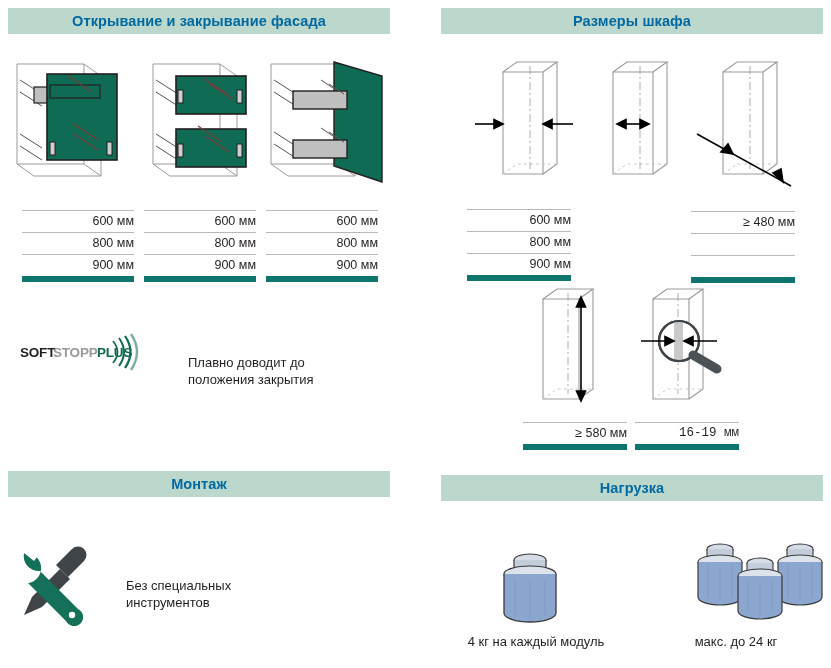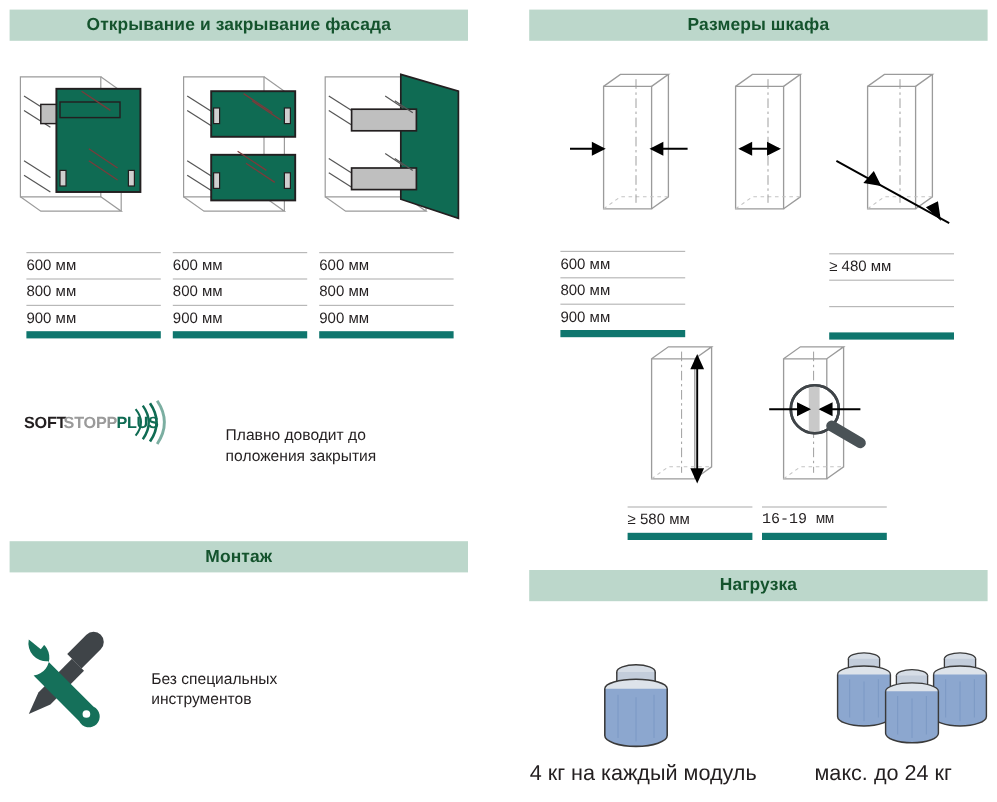--- a/index.html
+++ b/index.html
@@ -16,48 +16,48 @@
     overflow: hidden;
   }
   .panel { position: absolute; }
   .panel-header {
     background: #bcd7cb;
     height: 26px;
     line-height: 26px;
     text-align: center;
     font-size: 14.5px;
     font-weight: bold;
-    color: #14532d;
+    color: #0369a1;
     letter-spacing: .1px;
   }
   .panel-body { position: relative; }
 
   
   .mtable { position: absolute; }
   .mtable .mrow {
     border-top: 1px solid #b8b8b8;
     font-size: 12.5px;
-    text-align: left;
+    text-align: right;
     line-height: 21px;
     height: 21px;
     color: #231f20;
   }
   .mtable .mrow:last-child { border-bottom: 6px solid #0f766e; }
   .mtable .mrow.blank { color: transparent; }
 
   
   .caption {
     position: absolute;
     font-size: 13px;
     line-height: 17px;
     color: #231f20;
   }
   .centered-cap {
     position: absolute;
-    font-size: 18px;
+    font-size: 13px;
     color: #231f20;
     text-align: center;
   }
 
   
   .logo-wrap { position: absolute; }
   .logo-text { font-size: 13.5px; font-weight: bold; letter-spacing: -0.2px; }
   .lt-soft { fill: #231f20; }
   .lt-stopp { fill: #9a9a9a; }
   .lt-plus { fill: #0f6b53; }
@@ -295,21 +295,21 @@
     <div class="mtable" style="left:82px; top:388px; width:104px;">
       <div class="mrow">≥ 580 мм</div>
     </div>
     <div class="mtable" style="left:194px; top:388px; width:104px;font-family:Liberation Mono, monospace;">
       <div class="mrow">16-19 мм</div>
     </div>
 
   </div>
 </div>
 
-<div class="panel" style="left:8px; top:451px; width:382px;">
+<div class="panel" style="left:8px; top:471px; width:382px;">
   <div class="panel-header">Монтаж</div>
 
   <div class="panel-body" style="height:160px;">
     <svg width="100" height="95" style="position:absolute; left:6px; top:38px;">
       <g>
         <path d="M42,30 L58,14 A8,8 0 0 1 70,26 L54,42 Z" fill="#3f4448"></path>
         <path d="M46,34 L18,62 L10,80 L28,72 L56,44 Z" fill="#3f4448"></path>
       </g>
       <g>
         <path d="M10,18 A15,15 0 0 0 26,36 L64,74 A9,9 0 1 1 52,86 L14,48 A15,15 0 0 0 10,18 Z" fill="#15705a"></path>

